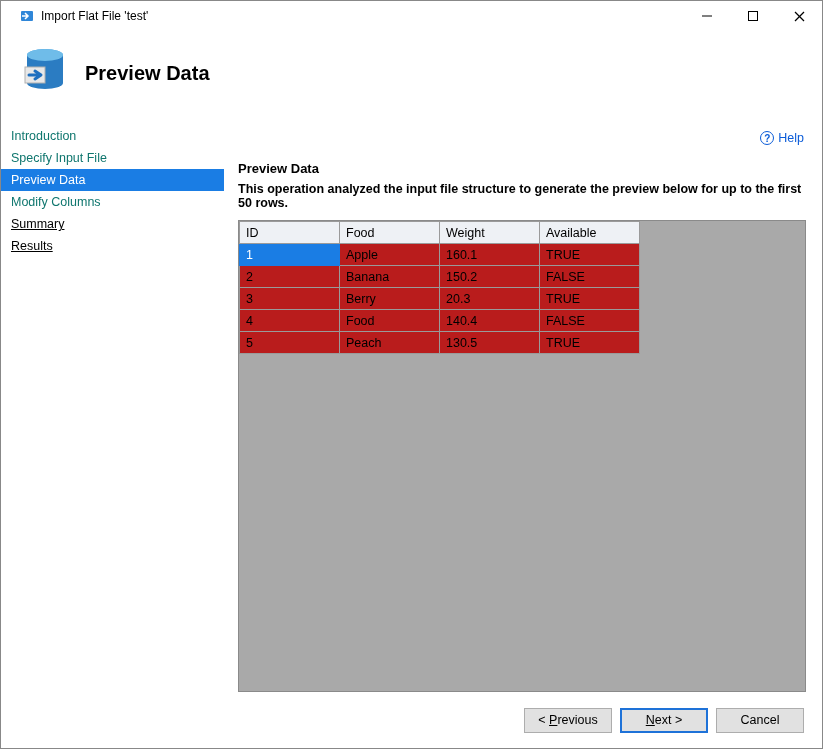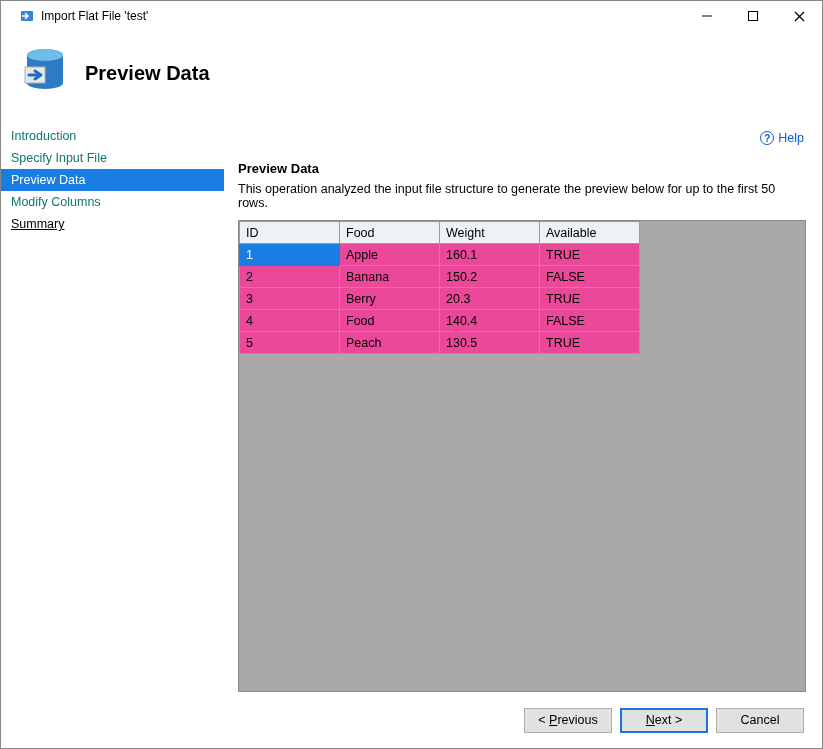--- a/index.html
+++ b/index.html
@@ -22,24 +22,24 @@
     .side-item { font-size:12.5px; padding: 4px 10px 4px 10px; cursor:pointer;}
     .side-link { color:#0f766e; }
     .side-item.selected { background:#1a7de4; color:#fff; }
     .side-plain { color:#000000;text-decoration:underline; }
 
     .content { flex:1; display:flex; flex-direction:column; padding: 12px 16px 0 14px; min-width:0; position:relative;}
     .content-top-right { position:absolute; right:18px; top:12px; display:flex; align-items:center; gap:4px; color:#0b5cd8; font-size:12.5px; }
     .help-circle { width:14px; height:14px; border:1.5px solid #0b5cd8; border-radius:50%; display:flex; align-items:center; justify-content:center; font-size:10px; font-weight:bold; color:#0b5cd8;}
 
     .section-title { font-size:13px; font-weight:bold; margin-top:30px; margin-bottom:6px; }
-    .section-desc { font-size:12.5px; margin-bottom:10px; }
+    .section-desc { font-size:12.5px; margin-bottom:10px;font-weight:bold; }
 
     .grid-wrapper { flex:1; background:#a9a9a9; border:1px solid #8a8a8a; padding:0; overflow:auto;}
-    table.preview { border-collapse: collapse; background:#ec4899;}
+    table.preview { border-collapse: collapse; background:#b91c1c;}
     table.preview th, table.preview td { border:1px solid #9a9a9a; font-size:12.5px; text-align:left; padding:2px 6px; height:22px; font-weight:normal;}
     table.preview th { background:#eef1f5; }
     table.preview td.sel-cell { background:#1a7de4; color:#fff; border-color:#1a7de4;}
     
     col.c-id { width: 100px; }
     col.c-food { width: 100px; }
     col.c-weight { width: 100px; }
     col.c-avail { width: 100px; }
 
     .footer { height: 56px; display:flex; align-items:center; justify-content:flex-end; gap:8px; padding-right:18px; }
@@ -92,20 +92,21 @@
 </div>
 
 <div class="main">
 
   <div class="sidebar" id="sidebar">
       <div class="side-item side-link">Introduction</div>
       <div class="side-item side-link">Specify Input File</div>
       <div class="side-item selected">Preview Data</div>
       <div class="side-item side-link">Modify Columns</div>
       <div class="side-item side-plain">Summary</div>
+      <div class="side-item side-plain">Results</div>
     </div>
 
   <div class="content">
     <div class="content-top-right">
       <span class="help-circle">?</span>
       <span>Help</span>
     </div>
 
     <div class="section-title">Preview Data</div>
     <div class="section-desc">This operation analyzed the input file structure to generate the preview below for up to the first 50 rows.</div>

